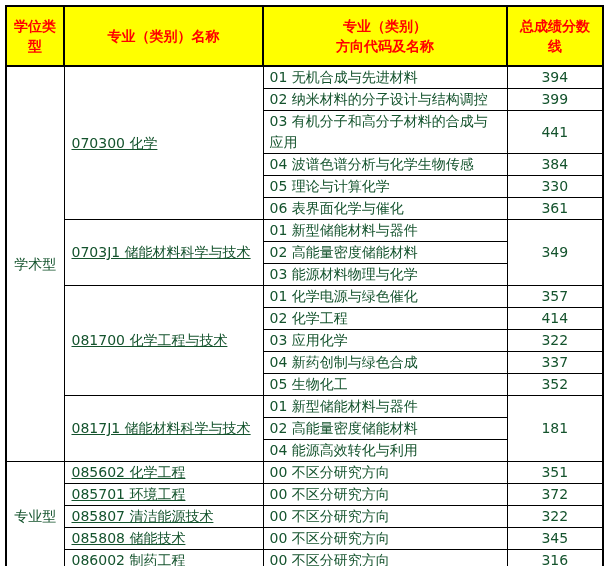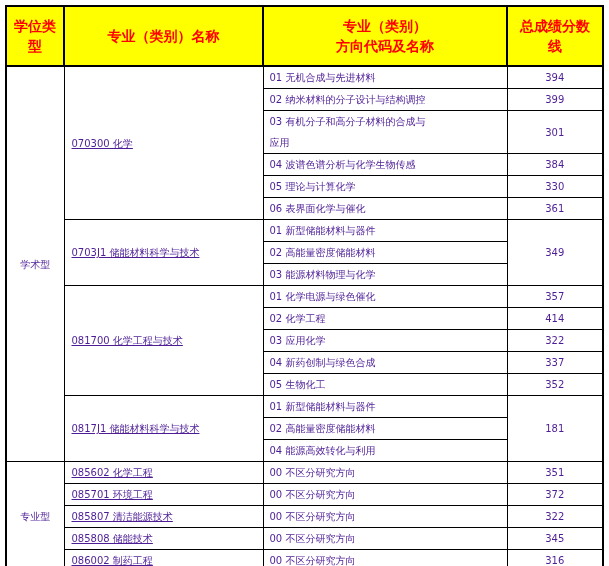--- a/index.html
+++ b/index.html
@@ -29,22 +29,22 @@
     line-height: 20px;
     text-align: center;
     vertical-align: middle;
     border: 2px solid #000000;
     height: 58px;
     padding: 0 2px;
     white-space: pre-line;
   }
   .score-table td {
     border: 1px solid #000000;
-    color: #4c1d95;
-    font-size: 10px;
+    color: #14532d;
+    font-size: 14px;
     line-height: 21px;
     height: 21px;
     padding: 0;
     vertical-align: middle;
     white-space: pre-line;
     overflow: hidden;
   }
   .score-table td.deg {
     text-align: center;
     margin-left: 28px;
@@ -91,21 +91,21 @@
           <td class="dir">01 无机合成与先进材料</td>
           <td class="score">394</td>
         </tr>
         <tr>
           <td class="dir">02 纳米材料的分子设计与结构调控</td>
           <td class="score">399</td>
         </tr>
         <tr>
           <td class="dir">03 有机分子和高分子材料的合成与
 应用</td>
-          <td class="score">301</td>
+          <td class="score">441</td>
         </tr>
         <tr>
           <td class="dir">04 波谱色谱分析与化学生物传感</td>
           <td class="score">384</td>
         </tr>
         <tr>
           <td class="dir">05 理论与计算化学</td>
           <td class="score">330</td>
         </tr>
         <tr>

